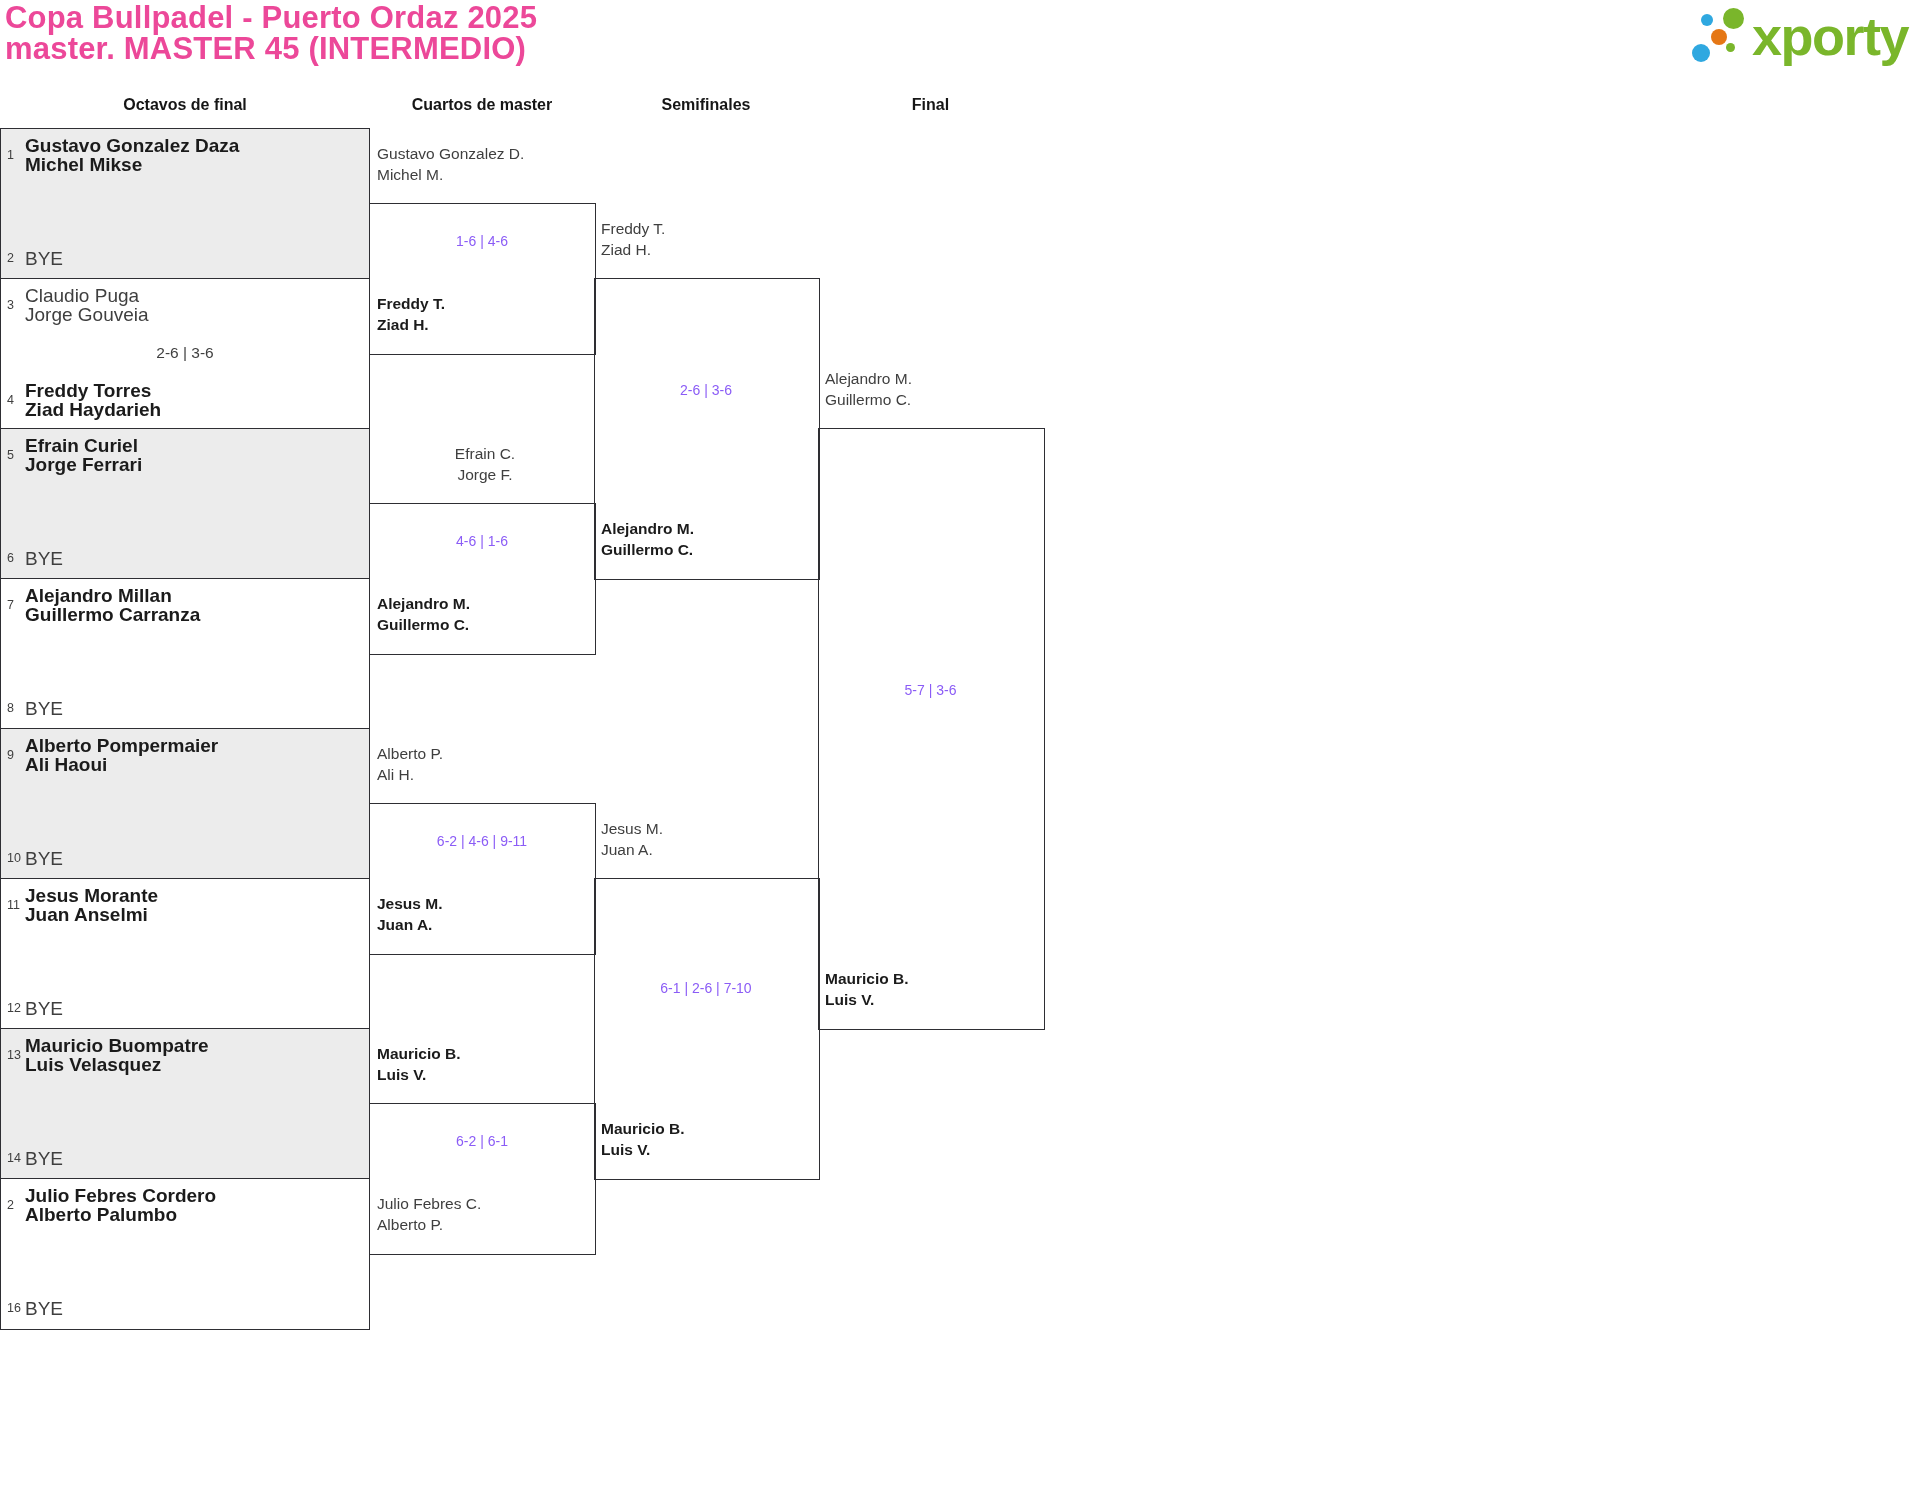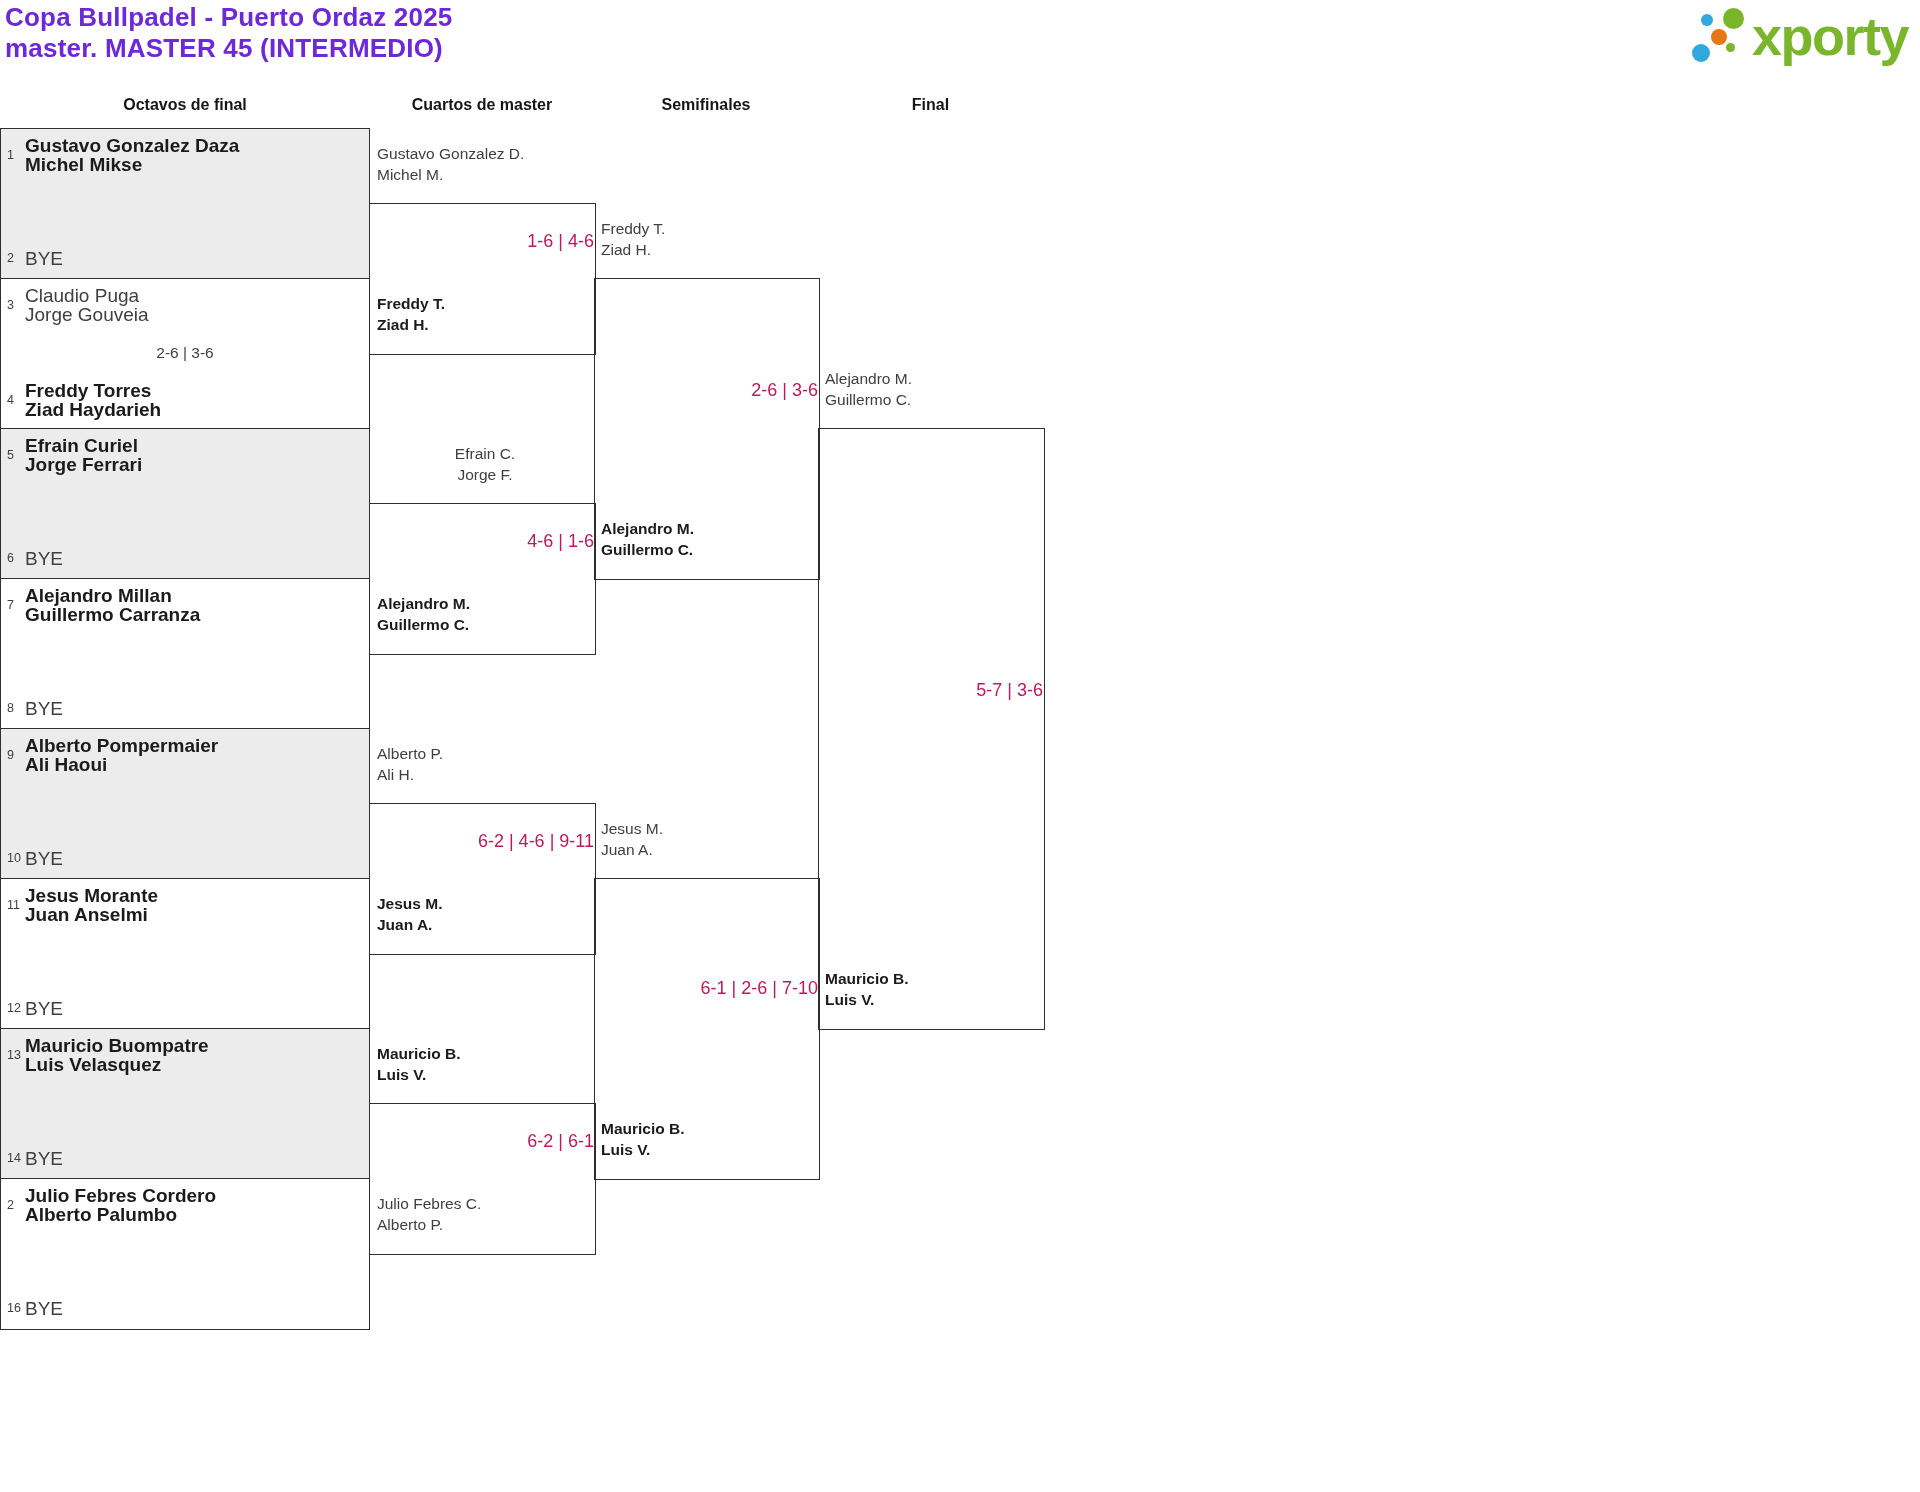--- a/index.html
+++ b/index.html
@@ -1,21 +1,21 @@
 <!DOCTYPE html>
 <html><head>
 <meta charset="utf-8">
 <style>
   html,body{margin:0;padding:0;background:#ffffff;}
   #page{position:relative;width:1920px;height:1492px;background:#ffffff;overflow:hidden;
         font-family:"Liberation Sans","DejaVu Sans",sans-serif;color:#1c1c1c;}
 
   
-  .title{position:absolute;left:5px;top:2px;font-size:26px;line-height:31px;font-weight:700;
-         color:#6d28d9;letter-spacing:0.2px;}
+  .title{position:absolute;left:5px;top:2px;font-size:31px;line-height:31px;font-weight:700;
+         color:#ec4899;letter-spacing:0.2px;}
 
   
   .logo{position:absolute;left:1690px;top:6px;width:226px;height:66px;cursor:pointer;}
   .dot{position:absolute;border-radius:50%;}
   .dot.d1{left:11px;top:8px;width:12px;height:12px;background:#2fa8e0;}
   .dot.d2{left:33px;top:2px;width:21px;height:21px;background:#7ab62b;}
   .dot.d3{left:21px;top:23px;width:16px;height:16px;background:#e57715;}
   .dot.d4{left:36px;top:37px;width:9px;height:9px;background:#7ab62b;}
   .dot.d5{left:2px;top:38px;width:18px;height:18px;background:#2fa8e0;}
   .logo-text{position:absolute;left:62px;top:7px;font-size:54px;line-height:46px;font-weight:800;
@@ -38,21 +38,21 @@
   .team.t-bot2{bottom:10px;}
   .team.t-bye{bottom:11px;}
   .team.w{font-weight:700;color:#1b1b1b;}
   .oscore{position:absolute;left:0;top:64px;width:100%;text-align:center;
           font-size:15.5px;line-height:20px;color:#3f3f3f;}
 
   
   .rect{position:absolute;border:1.5px solid #2e2e33;box-sizing:border-box;background:transparent;}
   .rlabel{position:absolute;width:212px;font-size:15.5px;line-height:21px;color:#3f3f3f;}
   .rlabel.w{font-weight:700;color:#1b1b1b;}
-  .rscore{position:absolute;text-align:right;font-size:18px;line-height:20px;color:#be185d;}
+  .rscore{position:absolute;text-align:center;font-size:14px;line-height:20px;color:#8b5cf6;}
 </style>
 </head>
 <body>
 
 <div id="page">
 
   <div class="title">
     <div>Copa Bullpadel - Puerto Ordaz 2025</div>
     <div>master. MASTER 45 (INTERMEDIO)</div>
   </div>

